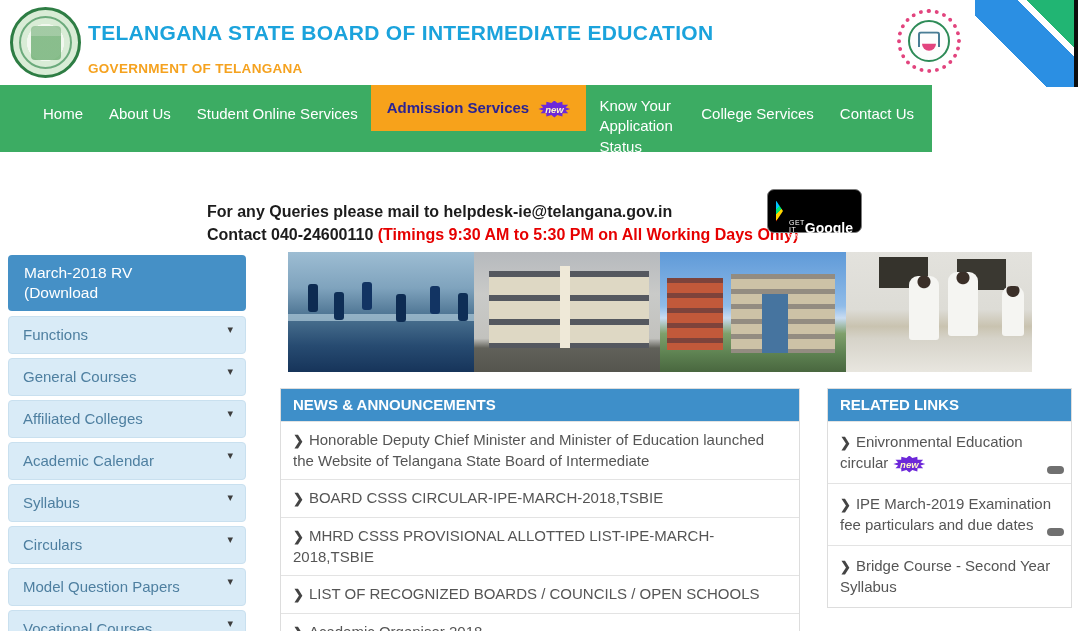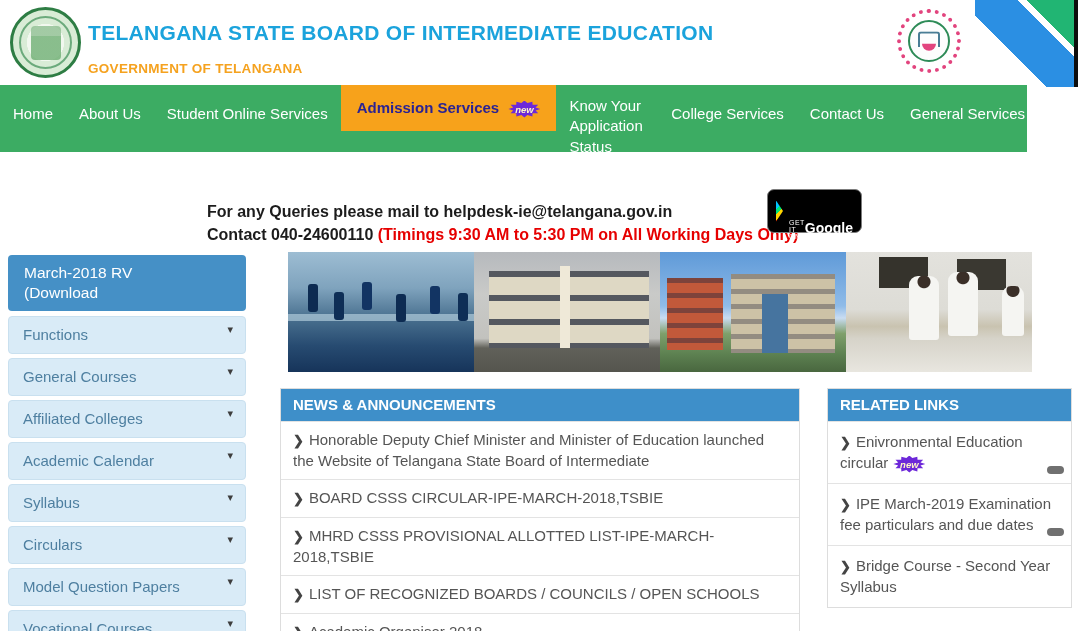--- a/index.html
+++ b/index.html
@@ -22,22 +22,22 @@
   .board-seal .bs-inner { position:absolute; inset:7px; border-radius:50%; border:2px solid #2e8b57; background:#fdfdfd; }
   .board-seal .bs-motif { position:absolute; left:50%; top:50%; width:22px; height:16px; transform:translate(-50%,-60%);
     border:2px solid #4a7d95; border-bottom:none; border-radius:3px 3px 0 0; }
   .board-seal .bs-base { position:absolute; left:50%; top:50%; width:14px; height:7px; transform:translate(-50%,40%);
     background:#e2447e; border-radius:0 0 8px 8px; }
   .corner-ribbon { position:absolute; right:5px; top:0; width:100px; height:87px;
     background: linear-gradient(225deg, #21B573 0 26%, #ffffff 26% 31%, #2B8FE3 31% 62%, rgba(255,255,255,0) 62%); }
   .edge-bar { position:absolute; right:2px; top:0; width:4px; height:87px; background:#0d0d0d; }
 
   
-  .nav { position:absolute; left:0; top:85px; width:1027px; height:67px; background:#3CAC63;
-    display:flex; align-items:flex-start; }
+  .nav { position:absolute; left:0; top:85px; width:932px; height:67px; background:#3CAC63;
+    display:flex; align-items:flex-start; padding-left:30px; }
   .nav-item { color:#fff; font-size:15px; padding:20px 13px; white-space:nowrap; cursor:pointer; }
   .nav-item.two-line { padding:11px 13px; width:206px; white-space:normal; line-height:1.35; }
   .nav-item.highlight { background:#F7A21B; color:#2b2393; font-weight:bold; padding:14px 16px 13px; }
 
   
   .contact-text { position:absolute; left:207px; top:172px; font-size:16px; font-weight:bold; color:#1c1c1c; line-height:23px;margin-top:28px; }
   .contact-red { color:#e60000; }
   .gplay { position:absolute; left:767px; top:189px; width:95px; height:44px; background:#000; border:1px solid #7c7c7c;
     border-radius:7px; display:flex; align-items:center; padding:5px 8px; gap:6px; cursor:pointer; }
   .gplay-tri { width:18px; height:21px; clip-path:polygon(0 0,100% 50%,0 100%);

